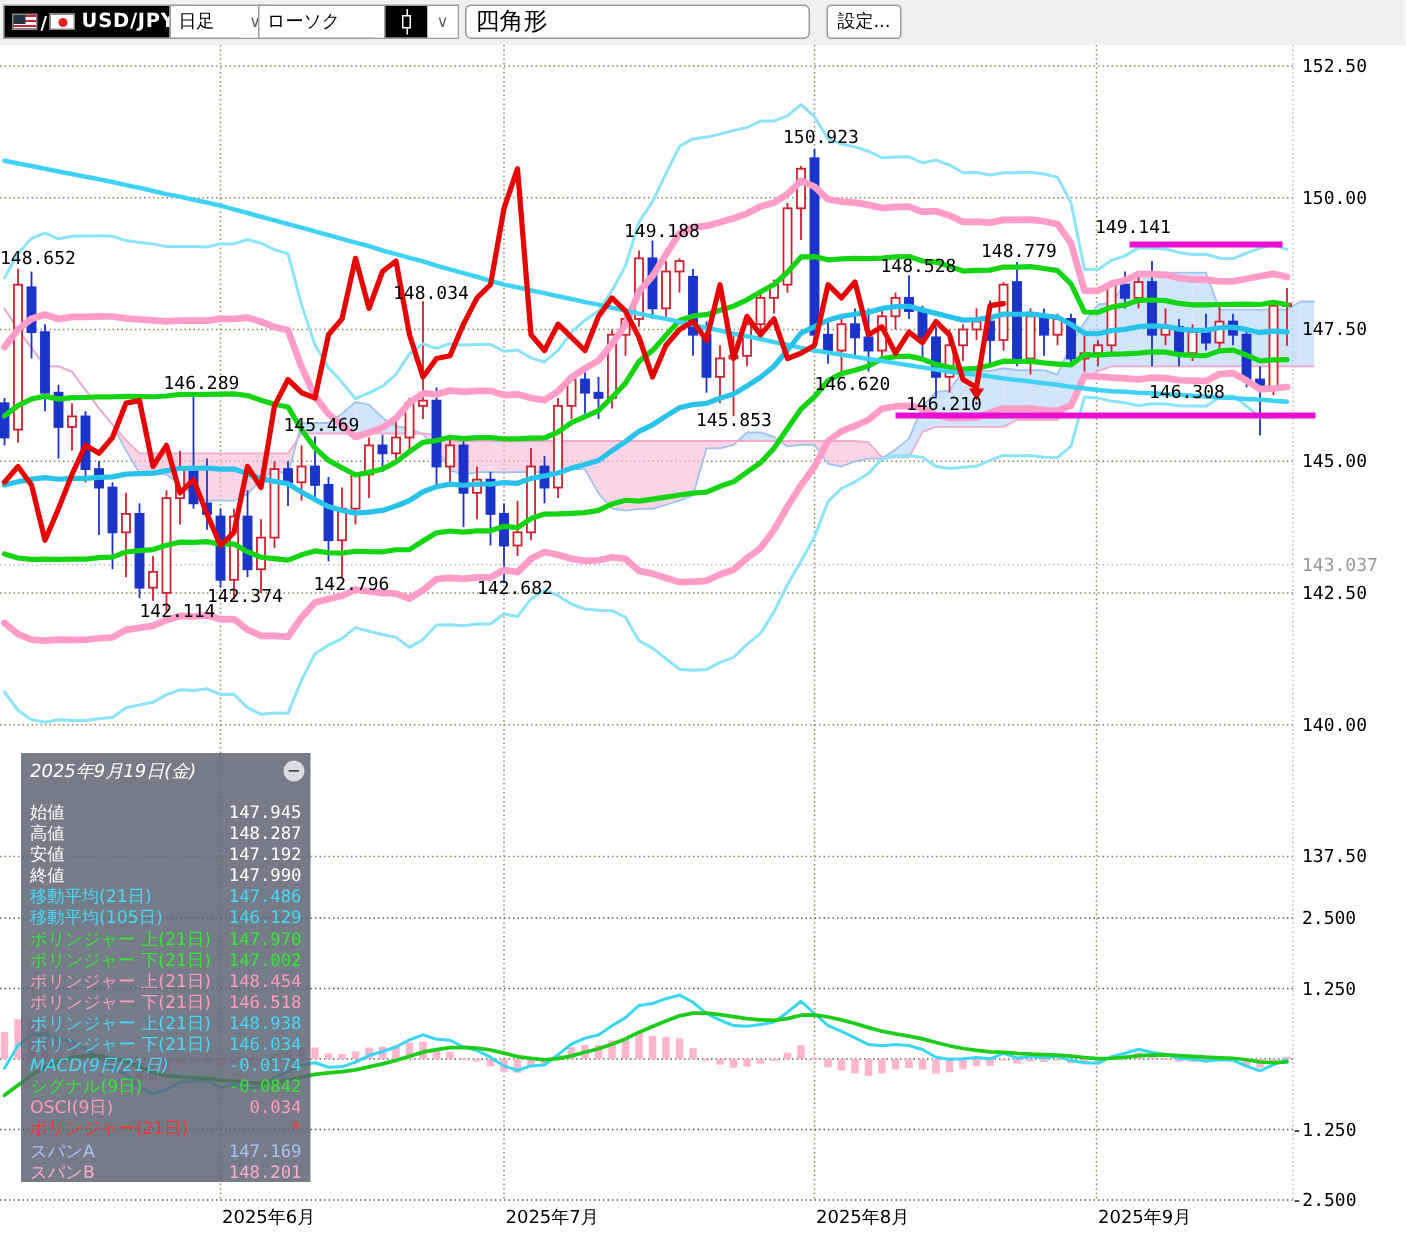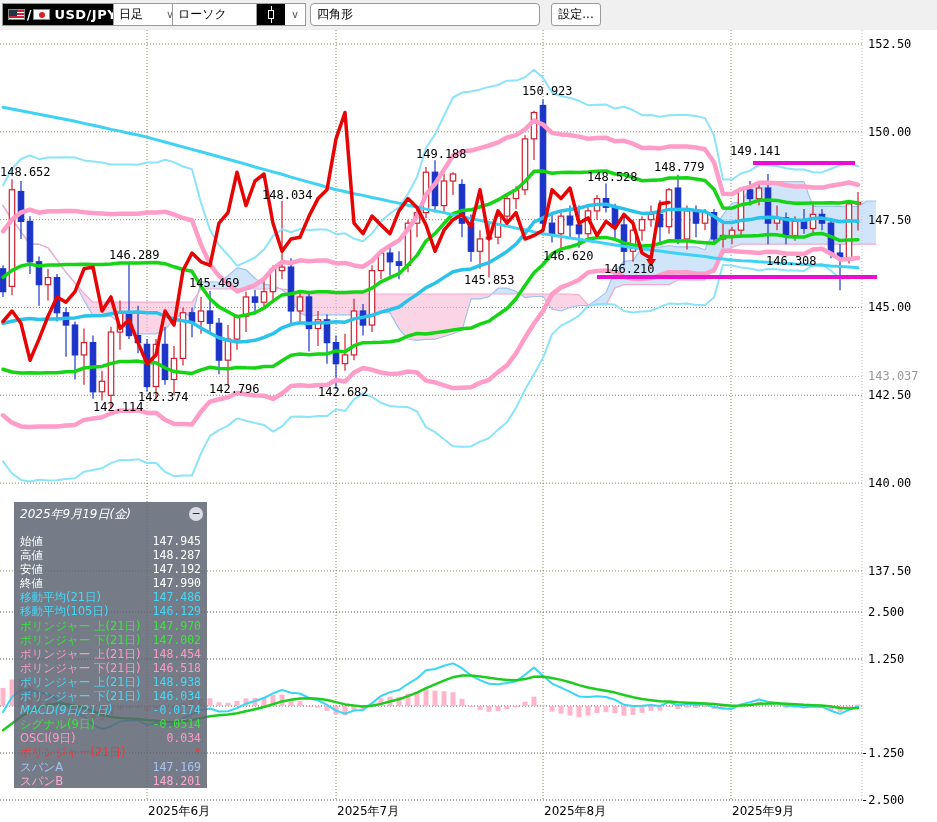--- a/index.html
+++ b/index.html
@@ -20,21 +20,21 @@
   .flag.jp::before{content:"";position:absolute;left:5px;top:2px;width:6px;height:6px;
                    background:#d22;border-radius:50%;}
   .pair-sep{color:#fff;margin:0 2px;font-weight:bold;}
   .pair-txt{color:#fff;margin-left:4px;font-weight:bold;font-size:13px;letter-spacing:0.5px;}
   .mini-candle{position:relative;width:9px;height:17px;margin:0 auto;}
   .mini-candle .w1{position:absolute;left:4px;top:0;width:1px;height:4px;background:#fff;}
   .mini-candle .bd{position:absolute;left:1px;top:4px;width:6px;height:9px;border:1px solid #fff;
                    box-sizing:border-box;background:#000;}
   .mini-candle .w2{position:absolute;left:4px;bottom:0;width:1px;height:4px;background:#fff;}
   #shape-input{position:absolute;left:310px;top:3px;width:230px;height:23px;border:1px solid #9a9a9a;
-               border-radius:4px;box-sizing:border-box;font-size:12px;padding:0 6px;
+               border-radius:4px;box-sizing:border-box;font-size:16px;padding:0 6px;
                font-family:"DejaVu Sans",sans-serif;background:#fff;color:#000;}
   #settings-btn{position:absolute;left:551px;top:3px;width:50px;height:23px;background:#fff;
                 border:1px solid #9a9a9a;border-radius:3px;font-size:12px;color:#000;
                 font-family:"DejaVu Sans",sans-serif;display:flex;align-items:center;justify-content:center;}
   
   #chart-root{position:absolute;left:0;top:0;width:937px;height:692px;z-index:1;}
   
   #info-panel{position:absolute;left:14px;top:502px;width:193px;height:286px;z-index:6;
               background:rgba(92,99,112,0.84);color:#fff;font-size:11.5px;}
   #tt-head{display:flex;align-items:center;height:20px;padding:2px 4px 0 6px;font-style:italic;}
@@ -602,21 +602,21 @@
         <div class="tt-row">
           <span class="lbl" style="color: rgb(69, 216, 248);">ボリンジャー 下(21日)</span>
           <span class="val" style="color: rgb(69, 216, 248);">146.034</span>
         </div>
         <div class="tt-row">
           <span class="lbl" style="color: rgb(69, 216, 248); font-style: italic;">MACD(9日/21日)</span>
           <span class="val" style="color: rgb(69, 216, 248);">-0.0174</span>
         </div>
         <div class="tt-row">
           <span class="lbl" style="color: rgb(53, 232, 53);">シグナル(9日)</span>
-          <span class="val" style="color: rgb(53, 232, 53);">-0.0514</span>
+          <span class="val" style="color: rgb(53, 232, 53);">-0.0842</span>
         </div>
         <div class="tt-row">
           <span class="lbl" style="color: rgb(255, 154, 196);">OSCI(9日)</span>
           <span class="val" style="color: rgb(255, 154, 196);">0.034</span>
         </div>
         <div class="tt-row">
           <span class="lbl" style="color: rgb(255, 50, 50);">ボリンジャー(21日)</span>
           <span class="val" style="color: rgb(255, 50, 50);">*</span>
         </div>
         <div class="tt-row">

